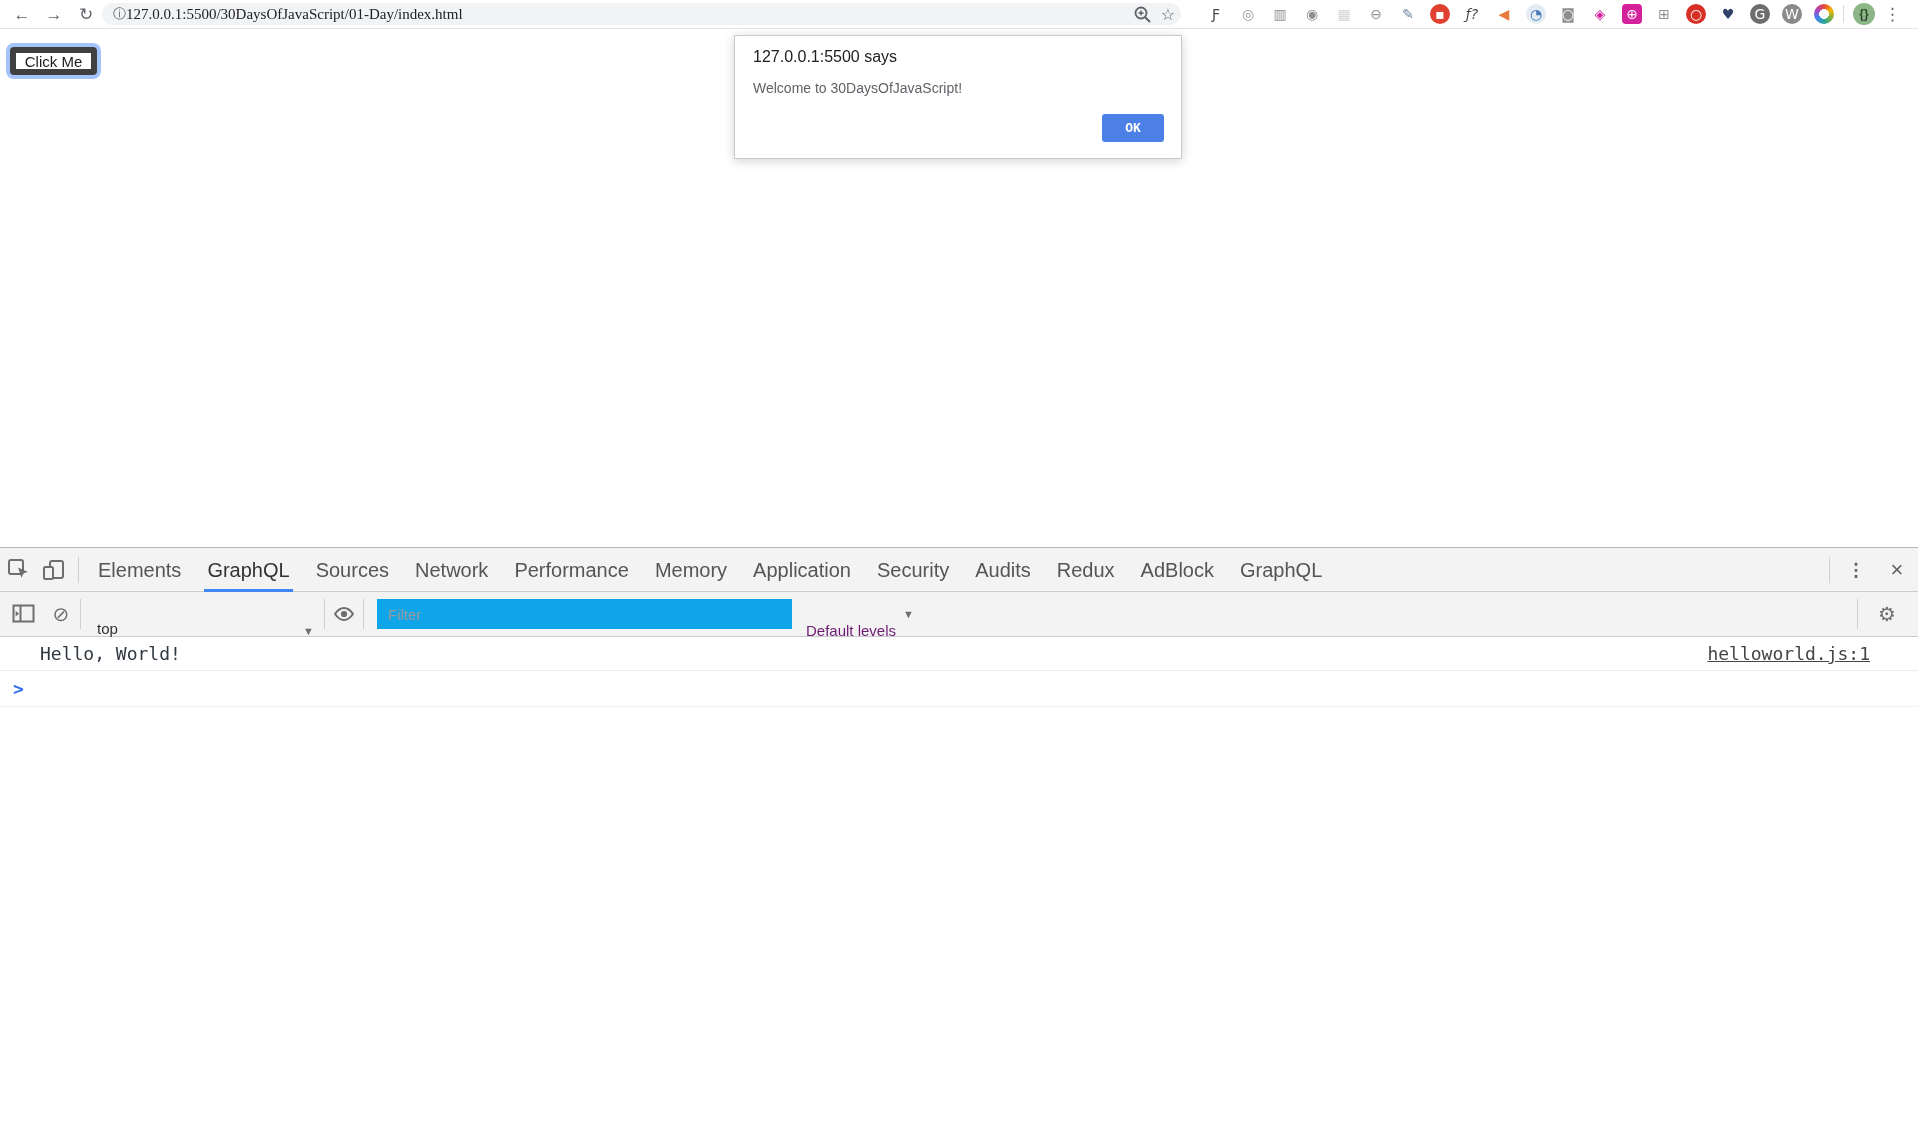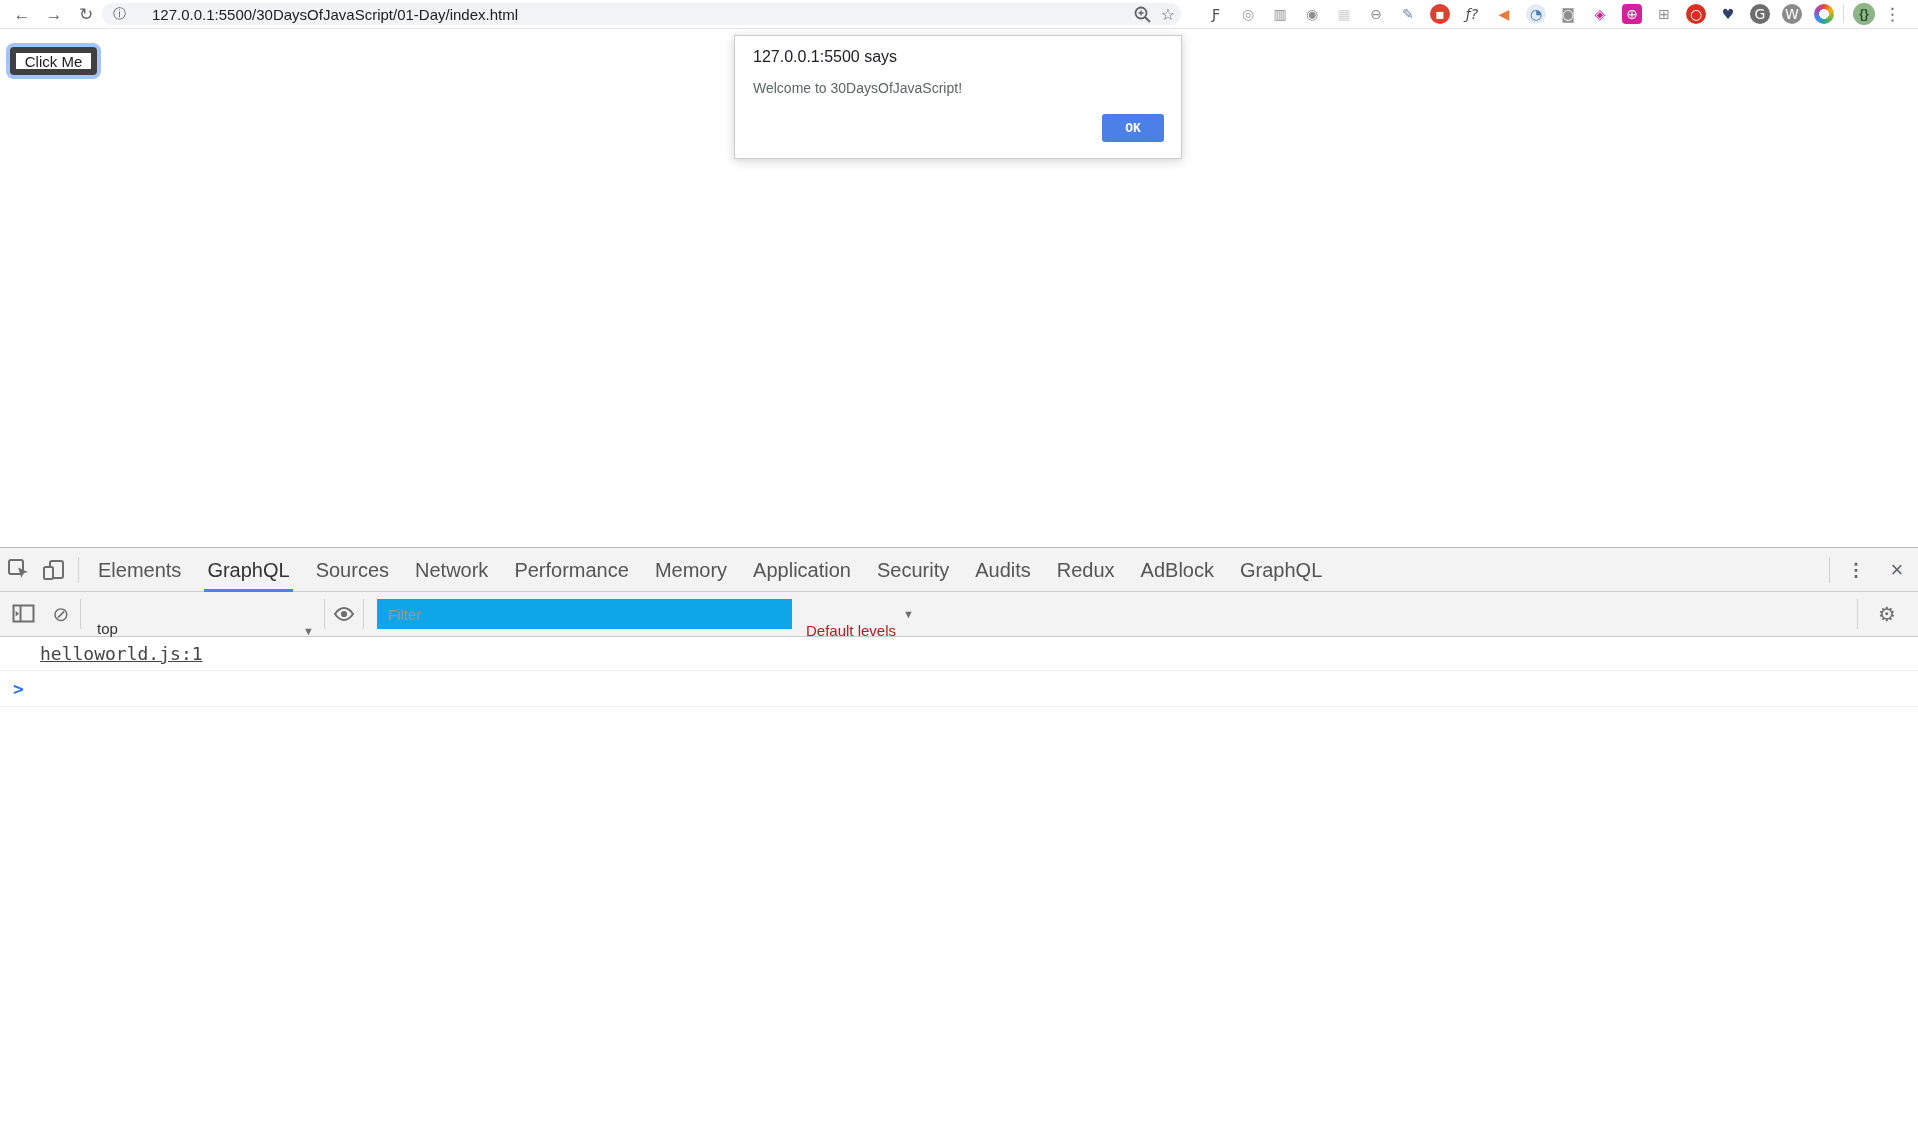--- a/index.html
+++ b/index.html
@@ -7,21 +7,21 @@
               font-family:"Liberation Sans", sans-serif; }
 
   
   .toolbar { position:absolute; top:0; left:0; right:0; height:29px; background:#fff;
              border-bottom:1px solid #e4e4e4; display:flex; align-items:center; }
   .nav-btns { display:flex; align-items:center; padding-left:6px; }
   .nav-btn { width:32px; text-align:center; font-size:17px; color:#5f6368; cursor:pointer; line-height:29px; }
   .url-pill { position:relative; height:22px; width:1079px; flex:0 0 auto; border-radius:11px;
               background:var(--pill_bg); display:flex; align-items:center; }
   .info-glyph { margin-left:11px; font-size:13px; color:#5f6368; }
-  .url-text { margin-left:26px; font-size:15px; color:#202124; letter-spacing:0; white-space:nowrap; }
+  .url-text { margin-left:0; font-size:15px; color:#202124; letter-spacing:0; white-space:nowrap;font-family:Liberation Serif, serif; }
   .pill-right { position:absolute; right:6px; top:0; height:22px; display:flex; align-items:center; gap:9px; }
   .star-glyph { font-size:16px; color:#5f6368; }
   .zoom-svg { display:block; }
 
   .extensions { display:flex; align-items:center; gap:12px; margin-left:25px; }
   .ext { width:20px; height:20px; line-height:20px; text-align:center; font-size:14px; cursor:pointer;
          font-family:"DejaVu Sans", sans-serif; }
   .ext.circle { border-radius:50%; }
   .ext.square { border-radius:4px; }
   .ext.rainbow { border-radius:50%;
@@ -71,21 +71,21 @@
   .ct-sep { width:1px; height:30px; background:#d0d0d0; }
   .ctx-dropdown { width:243px; height:45px; display:flex; align-items:flex-end; padding:0 10px 0 16px;
                   cursor:pointer; }
   .ctx-label { font-size:15px; color:#333; flex:1; }
   .ctx-arrow { font-size:11px; color:#6e6e6e; }
   .filter-input { width:415px; height:30px; margin-left:13px; border:none; background:#0ea5e9;
                   font-size:15px; color:#333; padding:0 11px; outline:none;
                   font-family:"Liberation Sans",sans-serif; }
   .filter-input::placeholder { color:#9a9a9a; }
   .levels-dropdown { display:flex; align-items:center; margin-left:14px; cursor:pointer; gap:7px; }
-  .levels-label { font-size:15px; color:#b91c1c;margin-top:32px; }
+  .levels-label { font-size:15px; color:#701a75;margin-top:32px; }
   .gear-wrap { margin:0 12px 0 10px; }
 
   .msg-row { height:34px; border-bottom:1px solid #ededed; display:flex; align-items:center;
              font-family:"DejaVu Sans Mono", monospace; font-size:18px; color:#303942;
              padding-left:40px; padding-right:48px; }
   .msg-text { flex:1; }
   .msg-source { color:#454545; text-decoration:underline; cursor:pointer; }
   .prompt-row { height:36px; border-bottom:1px solid #f2f2f2; display:flex; align-items:center;
                 padding-left:13px; }
   .prompt-glyph { font-family:"DejaVu Sans Mono", monospace; font-size:18px; font-weight:bold;
@@ -257,20 +257,21 @@
     </div>
 
     <span class="tabbar-spacer"></span>
     <span class="ct-sep"></span>
     <span class="ct-icon gear-wrap">⚙</span>
   </div>
 
   <div>
 
       <div class="msg-row">
+        <span class="msg-text">Hello, World!</span>
         <span class="msg-source">helloworld.js:1</span>
       </div>
 
   </div>
 
   <div class="prompt-row">
     <span class="prompt-glyph">&gt;</span>
   </div>
 
 </div>

